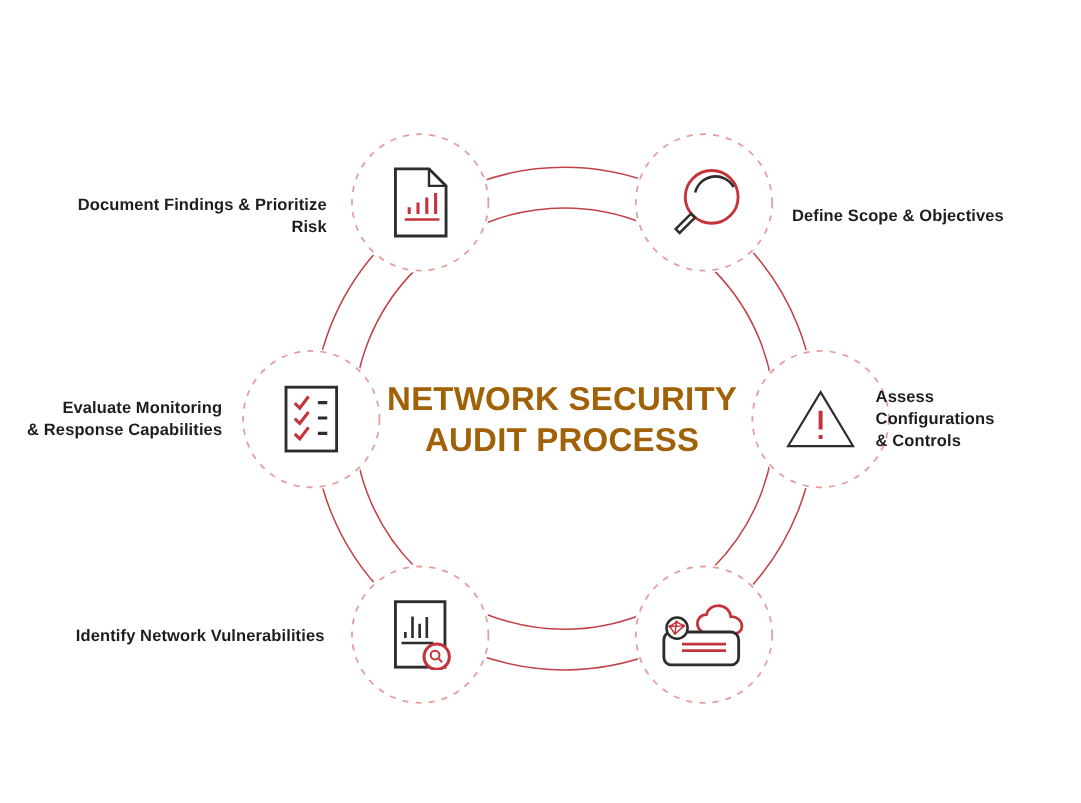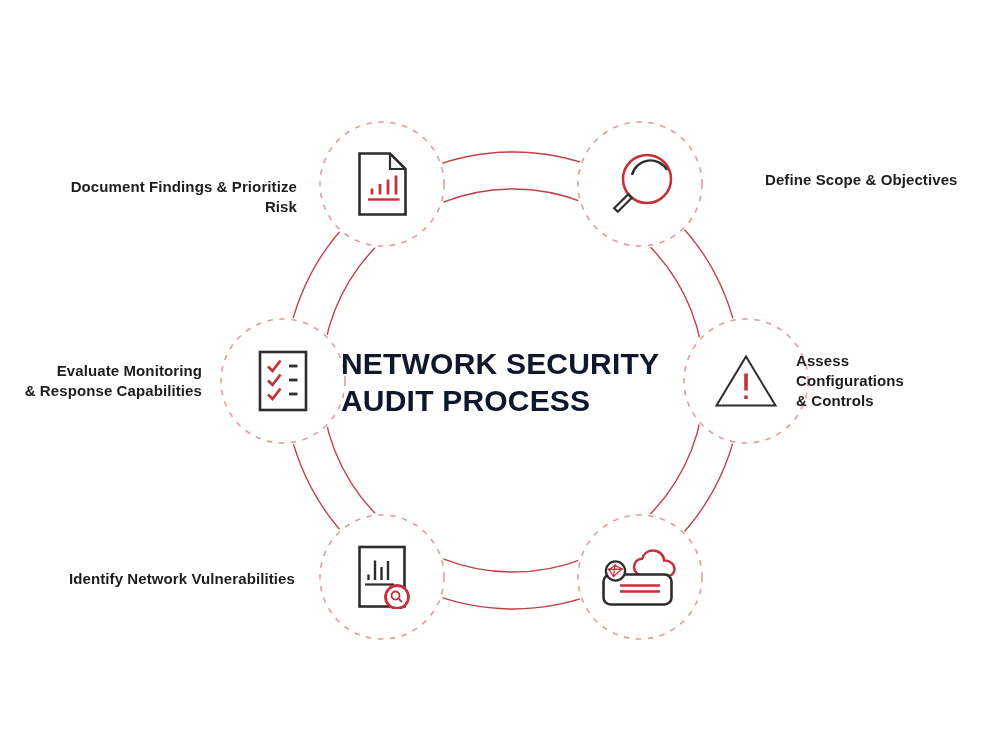--- a/index.html
+++ b/index.html
@@ -8,25 +8,25 @@
     overflow:hidden; font-family:"Liberation Sans", sans-serif;
   }
   .ring-svg { position:absolute; left:0; top:0; }
   .icon { position:absolute; }
   .label {
     position:absolute; font-weight:700; font-size:15px; line-height:20px;
     color:#1d1d1d; white-space:pre-line; letter-spacing:0.1px;
   }
   .align-right { text-align:right; }
   .title {
-    position:absolute; left:341px; top:345px; width:340px; 
-    font-weight:700; font-size:30px; line-height:37px; color:#0f172a;
+    position:absolute; left:341px; top:345px; width:340px; text-align:center;
+    font-weight:700; font-size:30px; line-height:37px; color:#a16207;
     white-space:pre-line; letter-spacing:0.2px;
   }
-  .lbl-tr { left:720px; top:170px;margin-left:45px; }
+  .lbl-tr { left:720px; top:187px; }
   .lbl-r  { left:796px; top:351px; }
   .lbl-br { left:722px; top:569px; }
   .lbl-bl { left:35px;  top:569px; width:260px; }
   .lbl-l  { left:0px;   top:361px; width:202px; }
   .lbl-tl { left:40px;  top:177px; width:257px; }
   .ic-tl { left:356px; top:151px; }
   .ic-tr { left:606px; top:152px; }
   .ic-r  { left:713px; top:353px; }
   .ic-br { left:600px; top:548px; }
   .ic-bl { left:357px; top:545px; }

